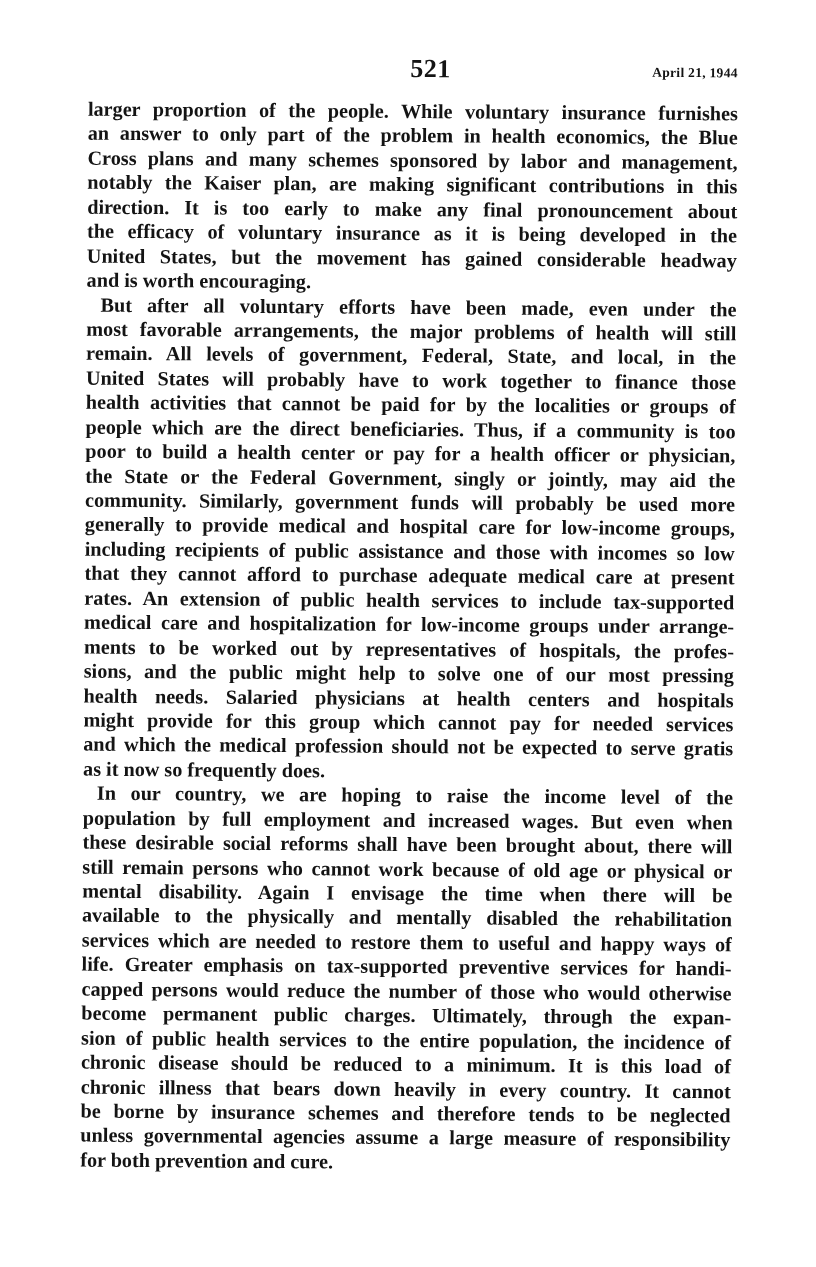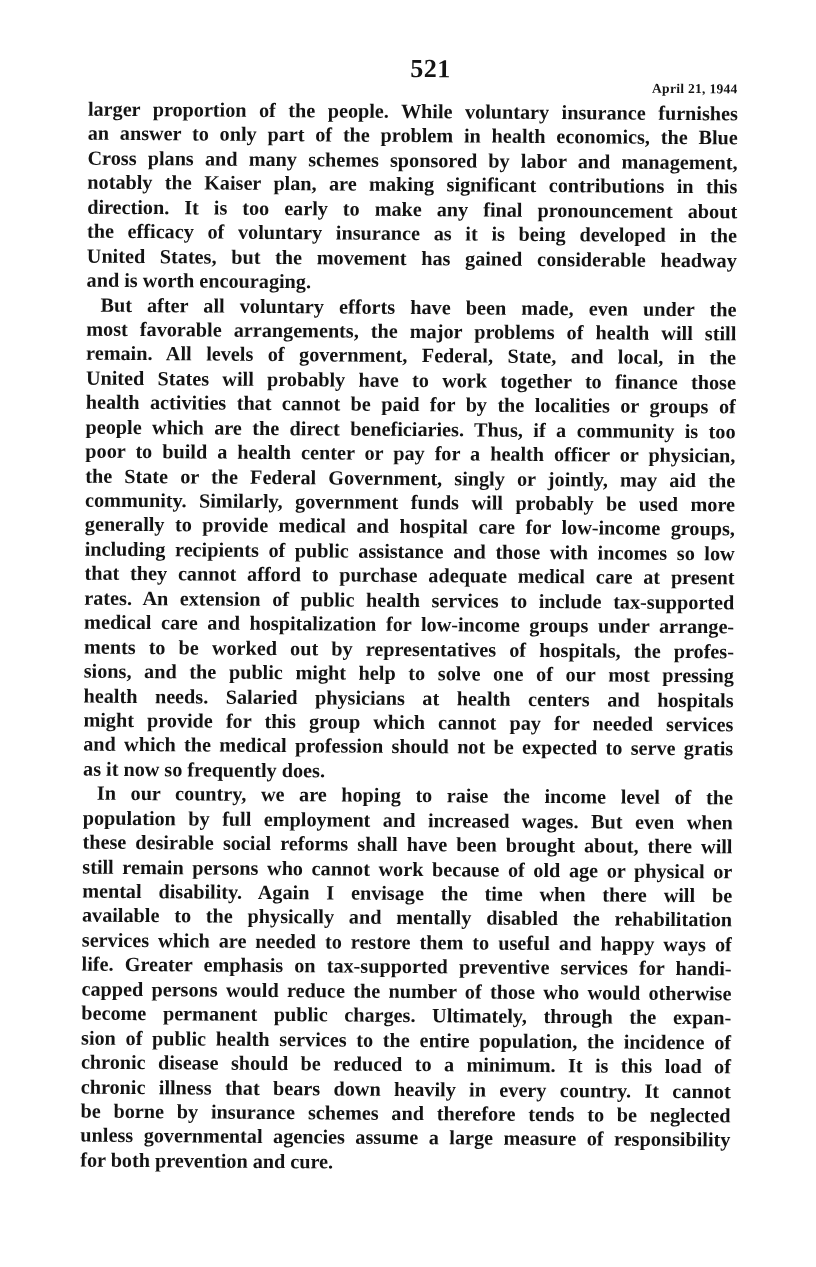--- a/index.html
+++ b/index.html
@@ -39,21 +39,20 @@
       font-weight: bold;
       letter-spacing: 0.5px;
     }
     .running-date {
       position: absolute;
       left: 652px;
       top: 9px;
       font-size: 13.5px;
       font-weight: bold;
       letter-spacing: 0.3px;
-      margin-top: 16px;
     }
     .body-text {
       position: absolute;
       top: 99px;
       left: 88px;
       width: 650px;
     }
     .line {
       display: block;
       height: 24.45px;

